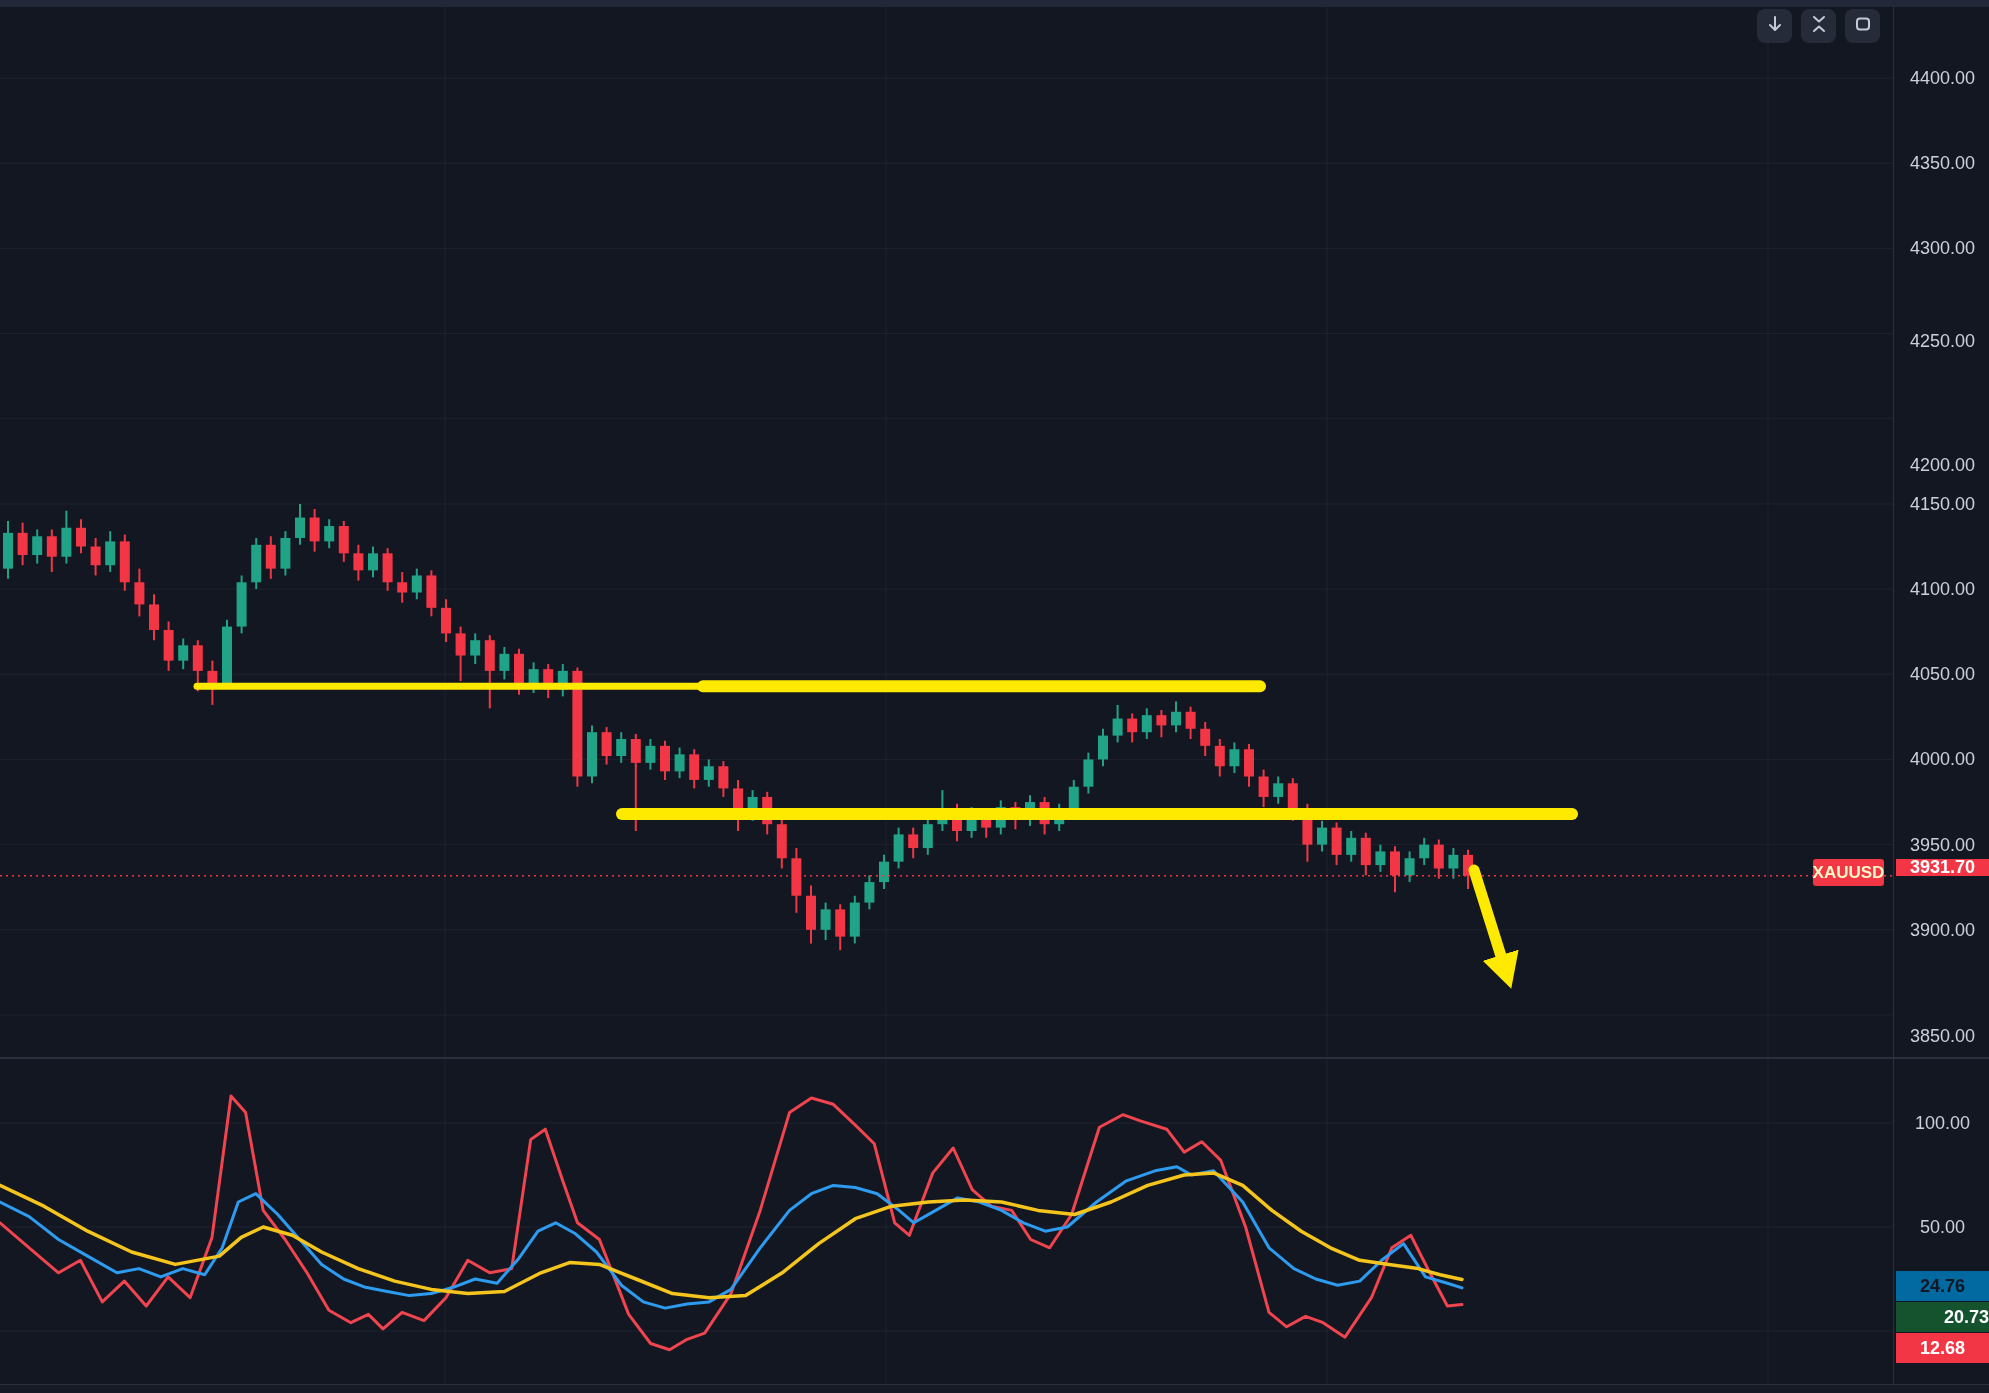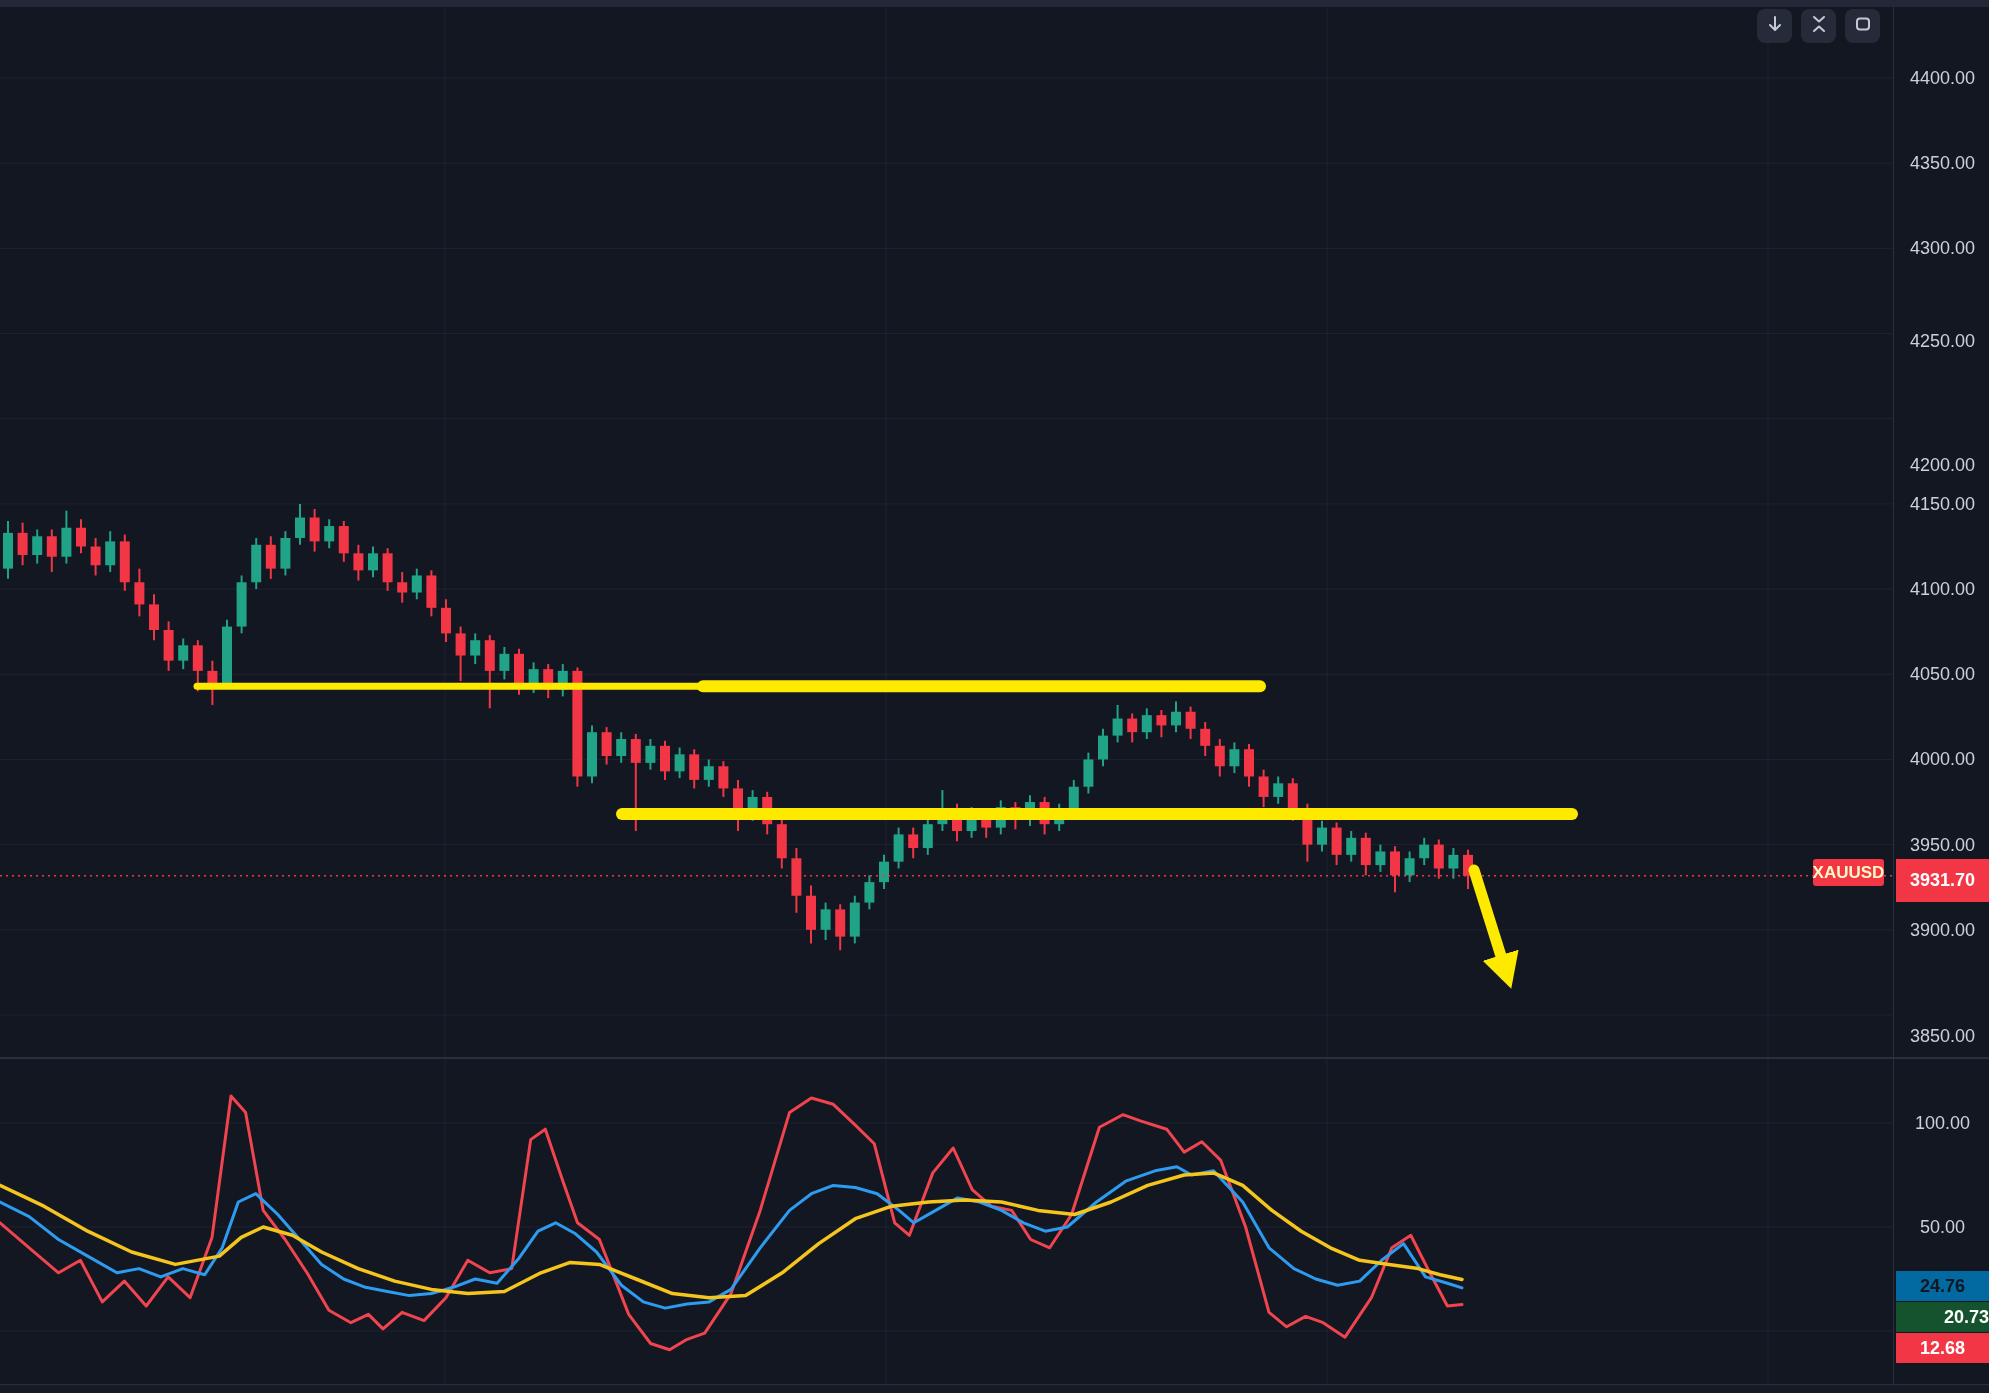--- a/index.html
+++ b/index.html
@@ -16,21 +16,21 @@
   #axis-border{position:absolute;left:1893px;top:7px;width:1px;height:1386px;background:#2a2f3d;}
   #pane-divider{position:absolute;left:0;top:1057px;width:1989px;height:2px;background:#2a2f3d;}
   #bottom-line{position:absolute;left:0;top:1384px;width:1989px;height:1px;background:#2a2f3d;}
   #bottom-strip{position:absolute;left:0;top:1385px;width:1989px;height:8px;background:#161b26;}
   .axis-label{position:absolute;left:1896px;width:93px;text-align:center;color:#ccd0d9;
        font-size:18px;transform:translateY(-50%);}
   .badge{position:absolute;display:flex;align-items:center;justify-content:center;
        font-size:18px;font-weight:bold;}
   #symbol-badge{left:1813px;top:859px;width:71px;height:27px;background:#f23645;color:#fef9c3;
        border-radius:3px;font-size:17px;}
-  #price-badge{left:1896px;top:859px;width:93px;height:43px;background:#f23645;color:#fff;}
+  #price-badge{left:1896px;top:859px;width:93px;height:17px;background:#f23645;color:#fff;}
   .ind-badge{left:1896px;width:93px;height:30px;}
   #ind-badge-d{top:1271px;background:#0369a1;color:#131722;}
   #ind-badge-k{top:1302px;background:#14532d;color:#fff;padding-left:24px;}
   #ind-badge-j{top:1333px;background:#f23645;color:#fff;}
 </style>
 </head>
 <body>
 
 <div id="app">
   <div id="top-strip"></div>

